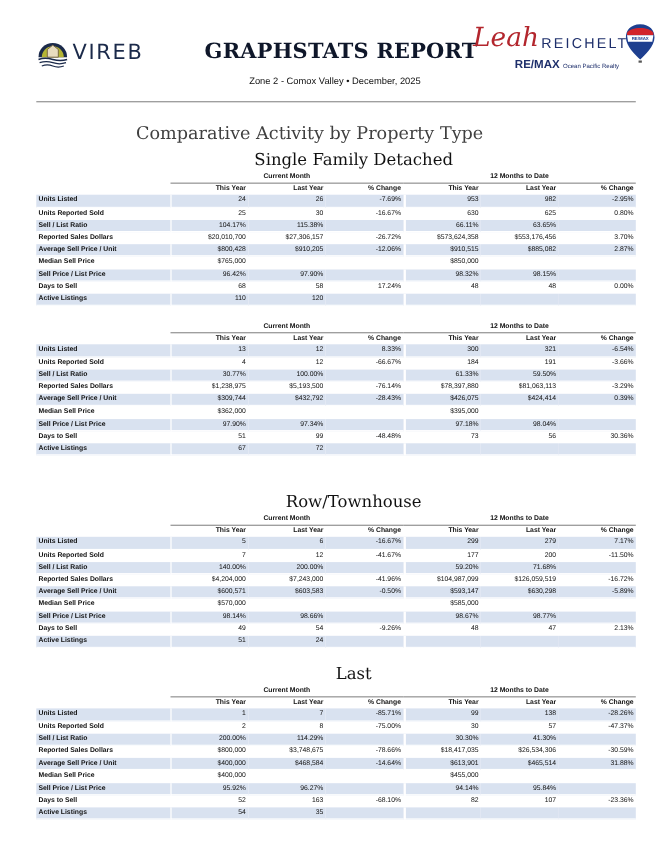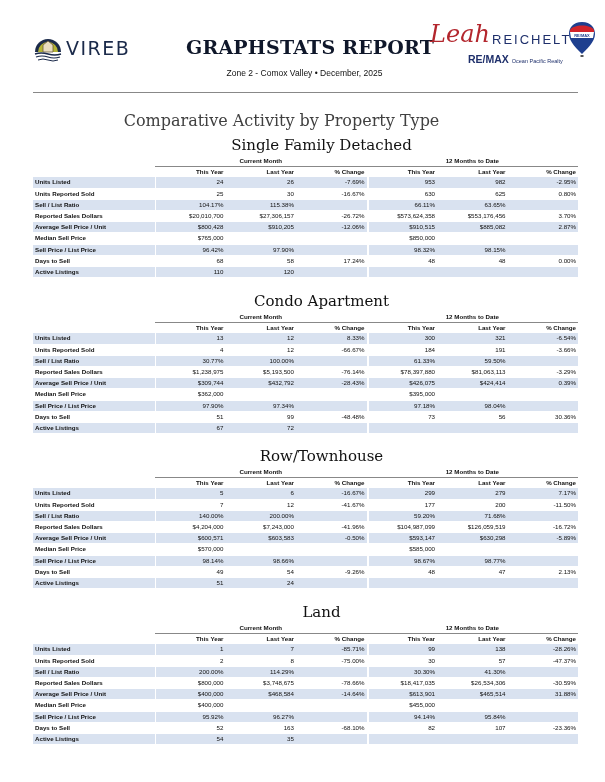--- a/index.html
+++ b/index.html
@@ -186,21 +186,20 @@
           <td class="num"></td>
           <td class="num sep"></td>
           <td class="num"></td>
           <td class="num"></td>
         </tr>
       </tbody>
   </table>
 </div>
 
 <div class="section" style="top:292px">
-  <div class="section-title">Condo Apartment</div>
   <table>
     <colgroup>
         <col class="c-label">
         <col class="c-num">
         <col class="c-num">
         <col class="c-num">
         <col class="c-num">
         <col class="c-num">
         <col class="c-num">
       </colgroup>
@@ -414,21 +413,21 @@
           <td class="num"></td>
           <td class="num sep"></td>
           <td class="num"></td>
           <td class="num"></td>
         </tr>
       </tbody>
   </table>
 </div>
 
 <div class="section" style="top:603px">
-  <div class="section-title">Land</div>
+  <div class="section-title">Last</div>
   <table>
     <colgroup>
         <col class="c-label">
         <col class="c-num">
         <col class="c-num">
         <col class="c-num">
         <col class="c-num">
         <col class="c-num">
         <col class="c-num">
       </colgroup>

